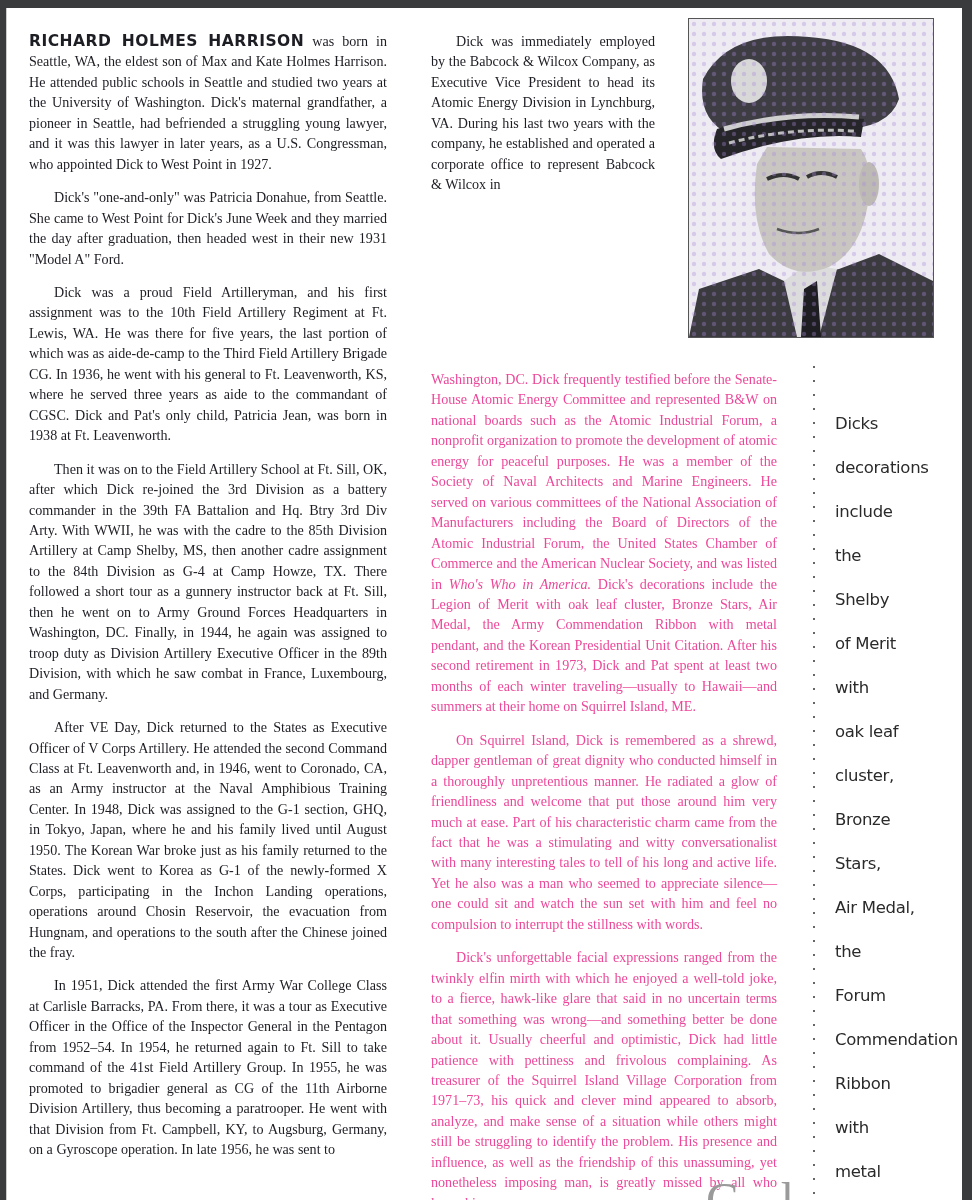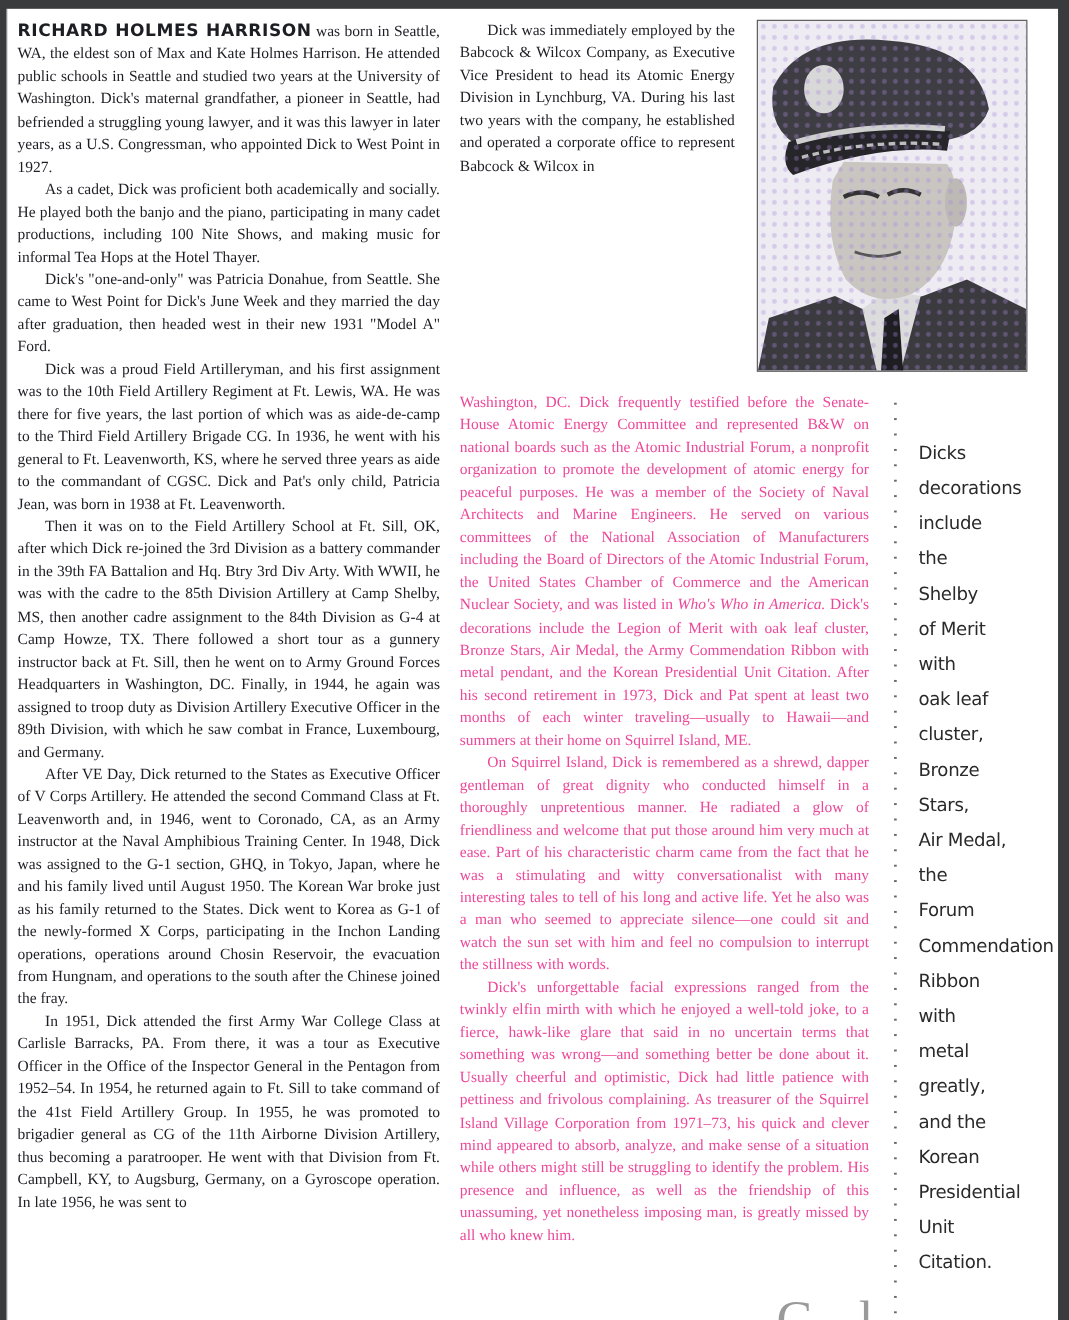--- a/index.html
+++ b/index.html
@@ -25,58 +25,57 @@
   .col2a {
     position: absolute; left: 412px; top: 10px; width: 250px;
     font-size: 14.1px; line-height: 20.45px; color: #1d1d24;
     text-align: justify;
   }
   .col2b {
     position: absolute; left: 412px; top: 348px; width: 372px;
     font-size: 14.1px; line-height: 20.45px; color: #ec4899;
     text-align: justify;
   }
-  p { margin: 0; text-indent: 25px; }
+  p { margin: 13px; text-indent: 25px; }
   p.first { text-indent: 0; }
   .name { font-family: "DejaVu Sans", sans-serif; font-weight: bold; font-size: 15.5px; letter-spacing: 0.5px; }
   .ital { font-style: italic; }
 
   .photo {
     position: absolute; left: 682px; top: 10px; width: 244px; height: 318px;
     border: 1px solid #555; overflow: hidden; background: #e9e6ee;
   }
   .photo svg { display: block; }
 
   .dots {
     position: absolute; left: 806px; top: 352px; width: 4px; height: 840px;
     background-image: radial-gradient(circle, #666 0.9px, transparent 1.2px);
     background-size: 4px 14px;
   }
   .sidebar {
     position: absolute; left: 829px; top: 388px; width: 135px;
     font-family: "DejaVu Sans", sans-serif; font-size: 16.5px; color: #2a2a2a;
     line-height: 32px; letter-spacing: -0.3px;
   }
-  .sidebar div { white-space: nowrap; }
+  .sidebar div { white-space: nowrap; margin-top: 12px; }
   .glyph {
     position: absolute; left: 700px; top: 1168px;
     font-family: "Liberation Serif", serif; font-size: 48px; color: #9a9a9a;
     letter-spacing: 14px; line-height: 48px; height: 32px; overflow: hidden;
   }
 </style>
 </head>
 <body>
 
 <div class="topbar"></div>
 
 <div class="page">
 
   <div class="col1">
     <p class="first"><span class="name">RICHARD HOLMES HARRISON</span><span> was born in Seattle, WA, the eldest son of Max and Kate Holmes Harrison. He attended public schools in Seattle and studied two years at the University of Washington. Dick's maternal grandfather, a pioneer in Seattle, had befriended a struggling young lawyer, and it was this lawyer in later years, as a U.S. Congressman, who appointed Dick to West Point in 1927.</span></p>
-    <p>As a cadet, Dick was proficient both academically and socially. He played both the banjo and the piano, participating in many cadet productions, including 100 Nite Shows, and making music for informal Tea Hops at the Hotel Thayer.</p>
     <p>Dick's "one-and-only" was Patricia Donahue, from Seattle. She came to West Point for Dick's June Week and they married the day after graduation, then headed west in their new 1931 "Model A" Ford.</p>
     <p>Dick was a proud Field Artilleryman, and his first assignment was to the 10th Field Artillery Regiment at Ft. Lewis, WA. He was there for five years, the last portion of which was as aide-de-camp to the Third Field Artillery Brigade CG. In 1936, he went with his general to Ft. Leavenworth, KS, where he served three years as aide to the commandant of CGSC. Dick and Pat's only child, Patricia Jean, was born in 1938 at Ft. Leavenworth.</p>
     <p>Then it was on to the Field Artillery School at Ft. Sill, OK, after which Dick re-joined the 3rd Division as a battery commander in the 39th FA Battalion and Hq. Btry 3rd Div Arty. With WWII, he was with the cadre to the 85th Division Artillery at Camp Shelby, MS, then another cadre assignment to the 84th Division as G-4 at Camp Howze, TX. There followed a short tour as a gunnery instructor back at Ft. Sill, then he went on to Army Ground Forces Headquarters in Washington, DC. Finally, in 1944, he again was assigned to troop duty as Division Artillery Executive Officer in the 89th Division, with which he saw combat in France, Luxembourg, and Germany.</p>
     <p>After VE Day, Dick returned to the States as Executive Officer of V Corps Artillery. He attended the second Command Class at Ft. Leavenworth and, in 1946, went to Coronado, CA, as an Army instructor at the Naval Amphibious Training Center. In 1948, Dick was assigned to the G-1 section, GHQ, in Tokyo, Japan, where he and his family lived until August 1950. The Korean War broke just as his family returned to the States. Dick went to Korea as G-1 of the newly-formed X Corps, participating in the Inchon Landing operations, operations around Chosin Reservoir, the evacuation from Hungnam, and operations to the south after the Chinese joined the fray.</p>
     <p>In 1951, Dick attended the first Army War College Class at Carlisle Barracks, PA. From there, it was a tour as Executive Officer in the Office of the Inspector General in the Pentagon from 1952–54. In 1954, he returned again to Ft. Sill to take command of the 41st Field Artillery Group. In 1955, he was promoted to brigadier general as CG of the 11th Airborne Division Artillery, thus becoming a paratrooper. He went with that Division from Ft. Campbell, KY, to Augsburg, Germany, on a Gyroscope operation. In late 1956, he was sent to</p>
   </div>
 
   <div class="col2a">
     <p>Dick was immediately employed by the Babcock &amp; Wilcox Company, as Executive Vice President to head its Atomic Energy Division in Lynchburg, VA. During his last two years with the company, he established and operated a corporate office to represent Babcock &amp; Wilcox in</p>
   </div>

